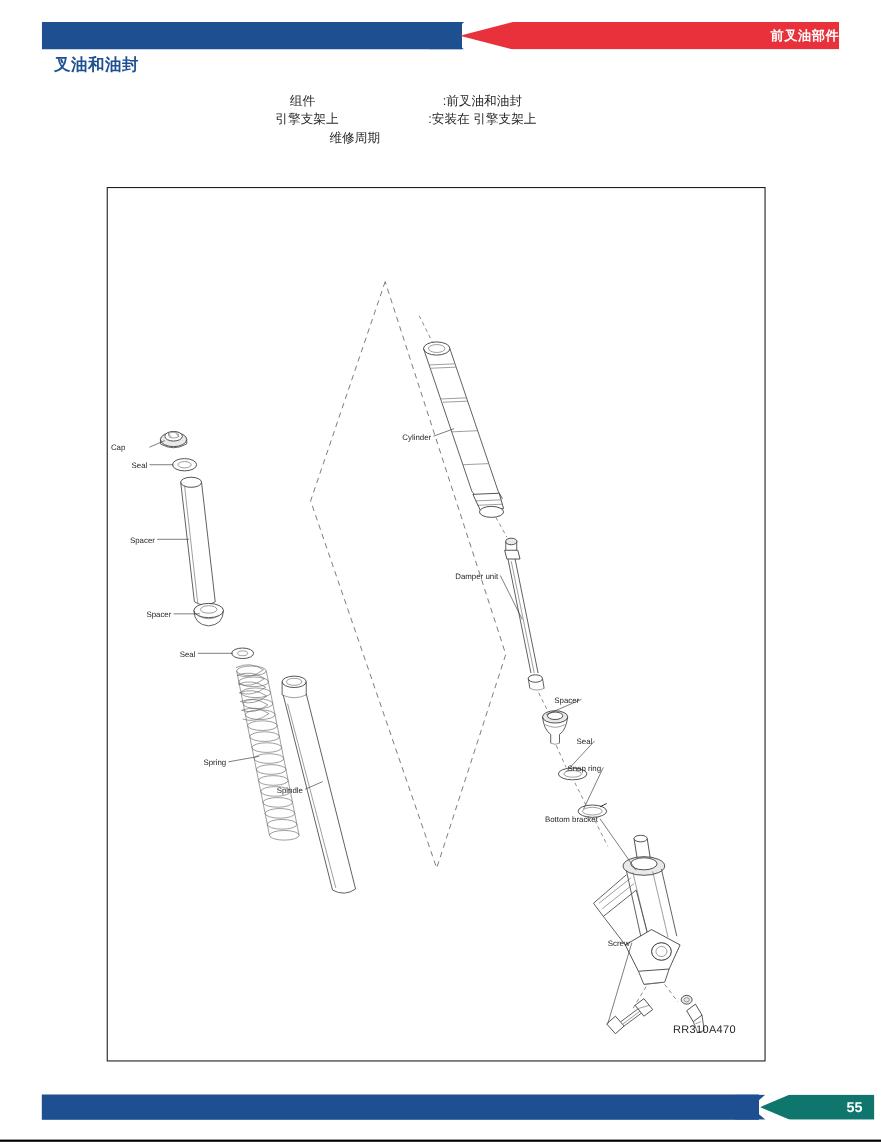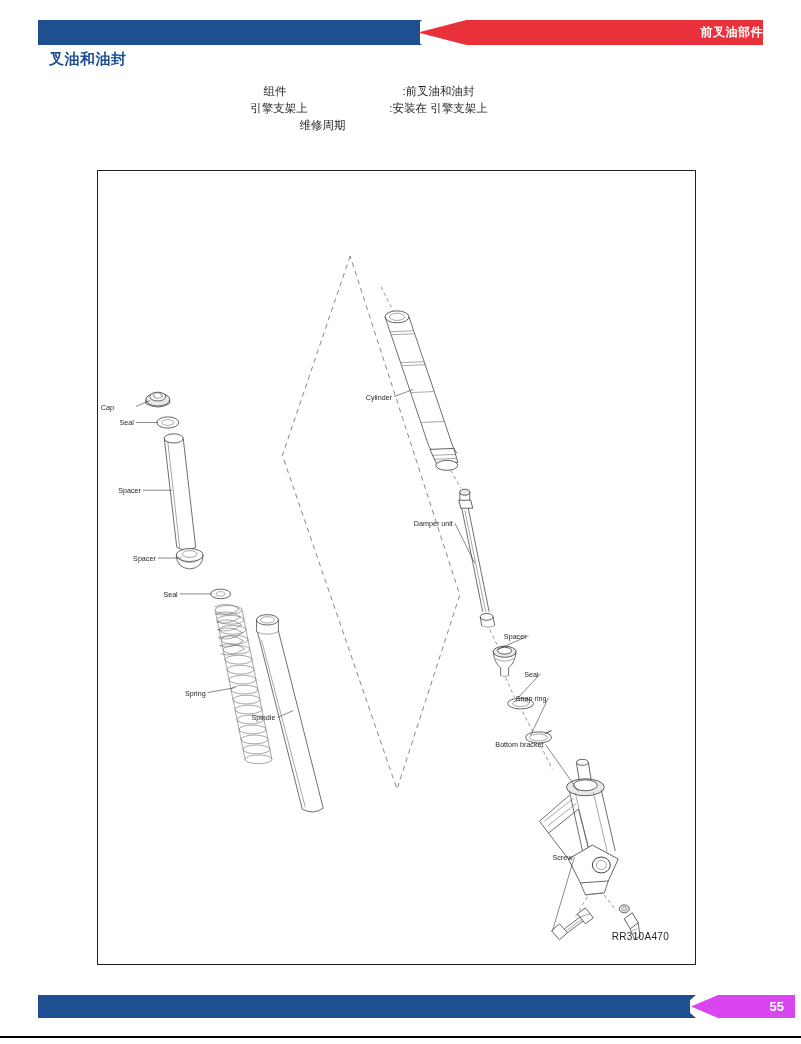--- a/index.html
+++ b/index.html
@@ -169,21 +169,21 @@
     height: 23px;
     background: #1d4f91;
     clip-path: polygon(0 0, 100% 0, 52% 50%, 100% 100%, 0 100%);
   }
   .foot-red {
     position: absolute;
     left: 653px;
     top: 0;
     width: 104px;
     height: 23px;
-    background: #d946ef;
+    background: #0f766e;
     clip-path: polygon(0 50%, 26% 0, 100% 0, 100% 100%, 26% 100%);
   }
   #page-number {
     position: absolute;
     right: 11px;
     top: 0;
     height: 23px;
     line-height: 23px;
     color: #ffffff;
     font-size: 13px;

